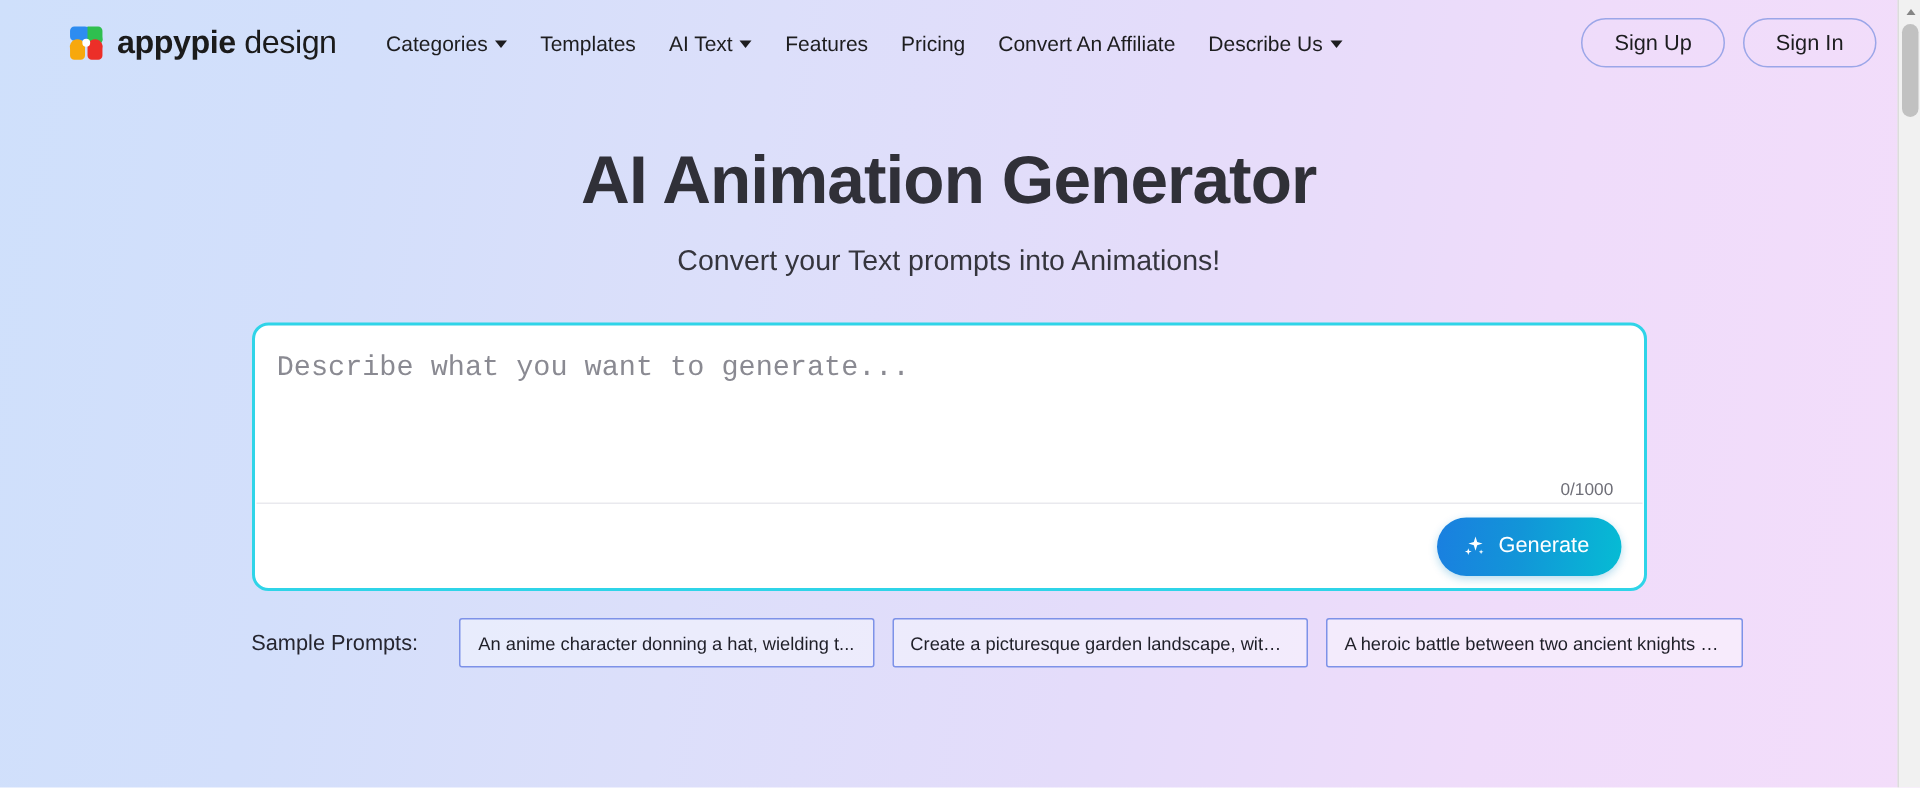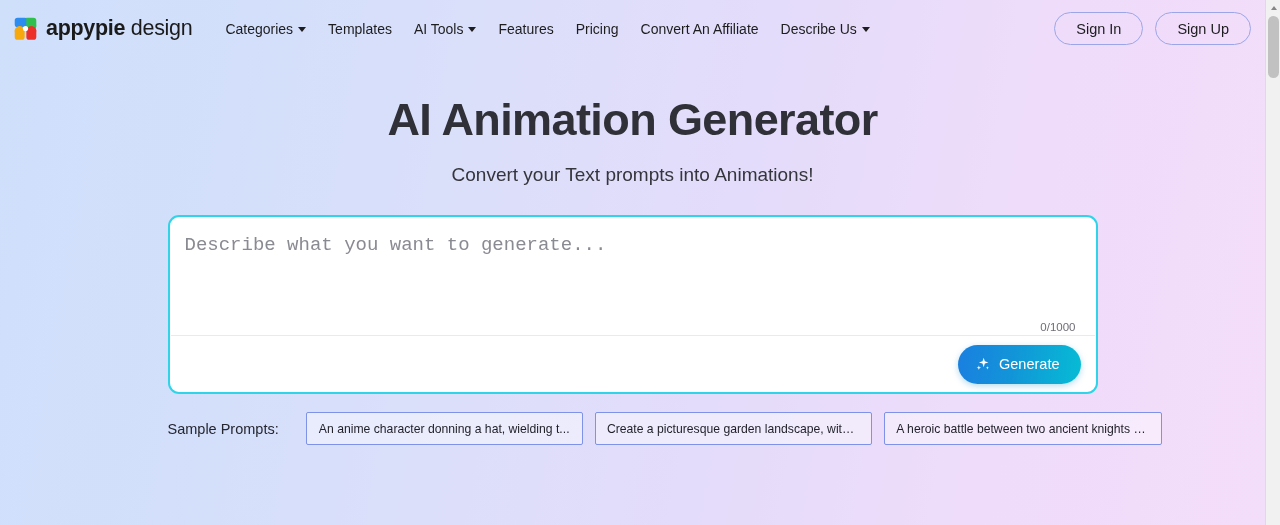--- a/index.html
+++ b/index.html
@@ -33,20 +33,21 @@
     overflow: hidden;
   }
 
   
   .header {
     height: 57px;
     display: flex;
     align-items: center;
     padding: 0 14px 0 12px;
     position: relative;
+    margin-left: 32px;
   }
 
   .brand {
     display: flex;
     align-items: center;
     gap: 7px;
     margin-right: 22px;
     cursor: pointer;
   }
 
@@ -313,41 +314,41 @@
 
     <nav class="nav">
       <div class="nav-item">
         <span>Categories</span>
         <i class="caret"></i>
       </div>
       <div class="nav-item">
         <span>Templates</span>
       </div>
       <div class="nav-item">
-        <span>AI Tools</span>
+        <span>AI Text</span>
         <i class="caret"></i>
       </div>
       <div class="nav-item">
         <span>Features</span>
       </div>
       <div class="nav-item">
         <span>Pricing</span>
       </div>
       <div class="nav-item">
         <span>Convert An Affiliate</span>
       </div>
       <div class="nav-item">
         <span>Describe Us</span>
         <i class="caret"></i>
       </div>
     </nav>
 
     <div class="header-actions">
+      <button class="pill-btn">Sign Up</button>
       <button class="pill-btn">Sign In</button>
-      <button class="pill-btn">Sign Up</button>
     </div>
   </div>
 
   <div class="hero">
     <h1 class="page-title">AI Animation Generator</h1>
     <p class="page-subtitle">Convert your Text prompts into Animations!</p>
   </div>
 
   <div class="prompt-wrap">
     <div class="prompt-panel">

